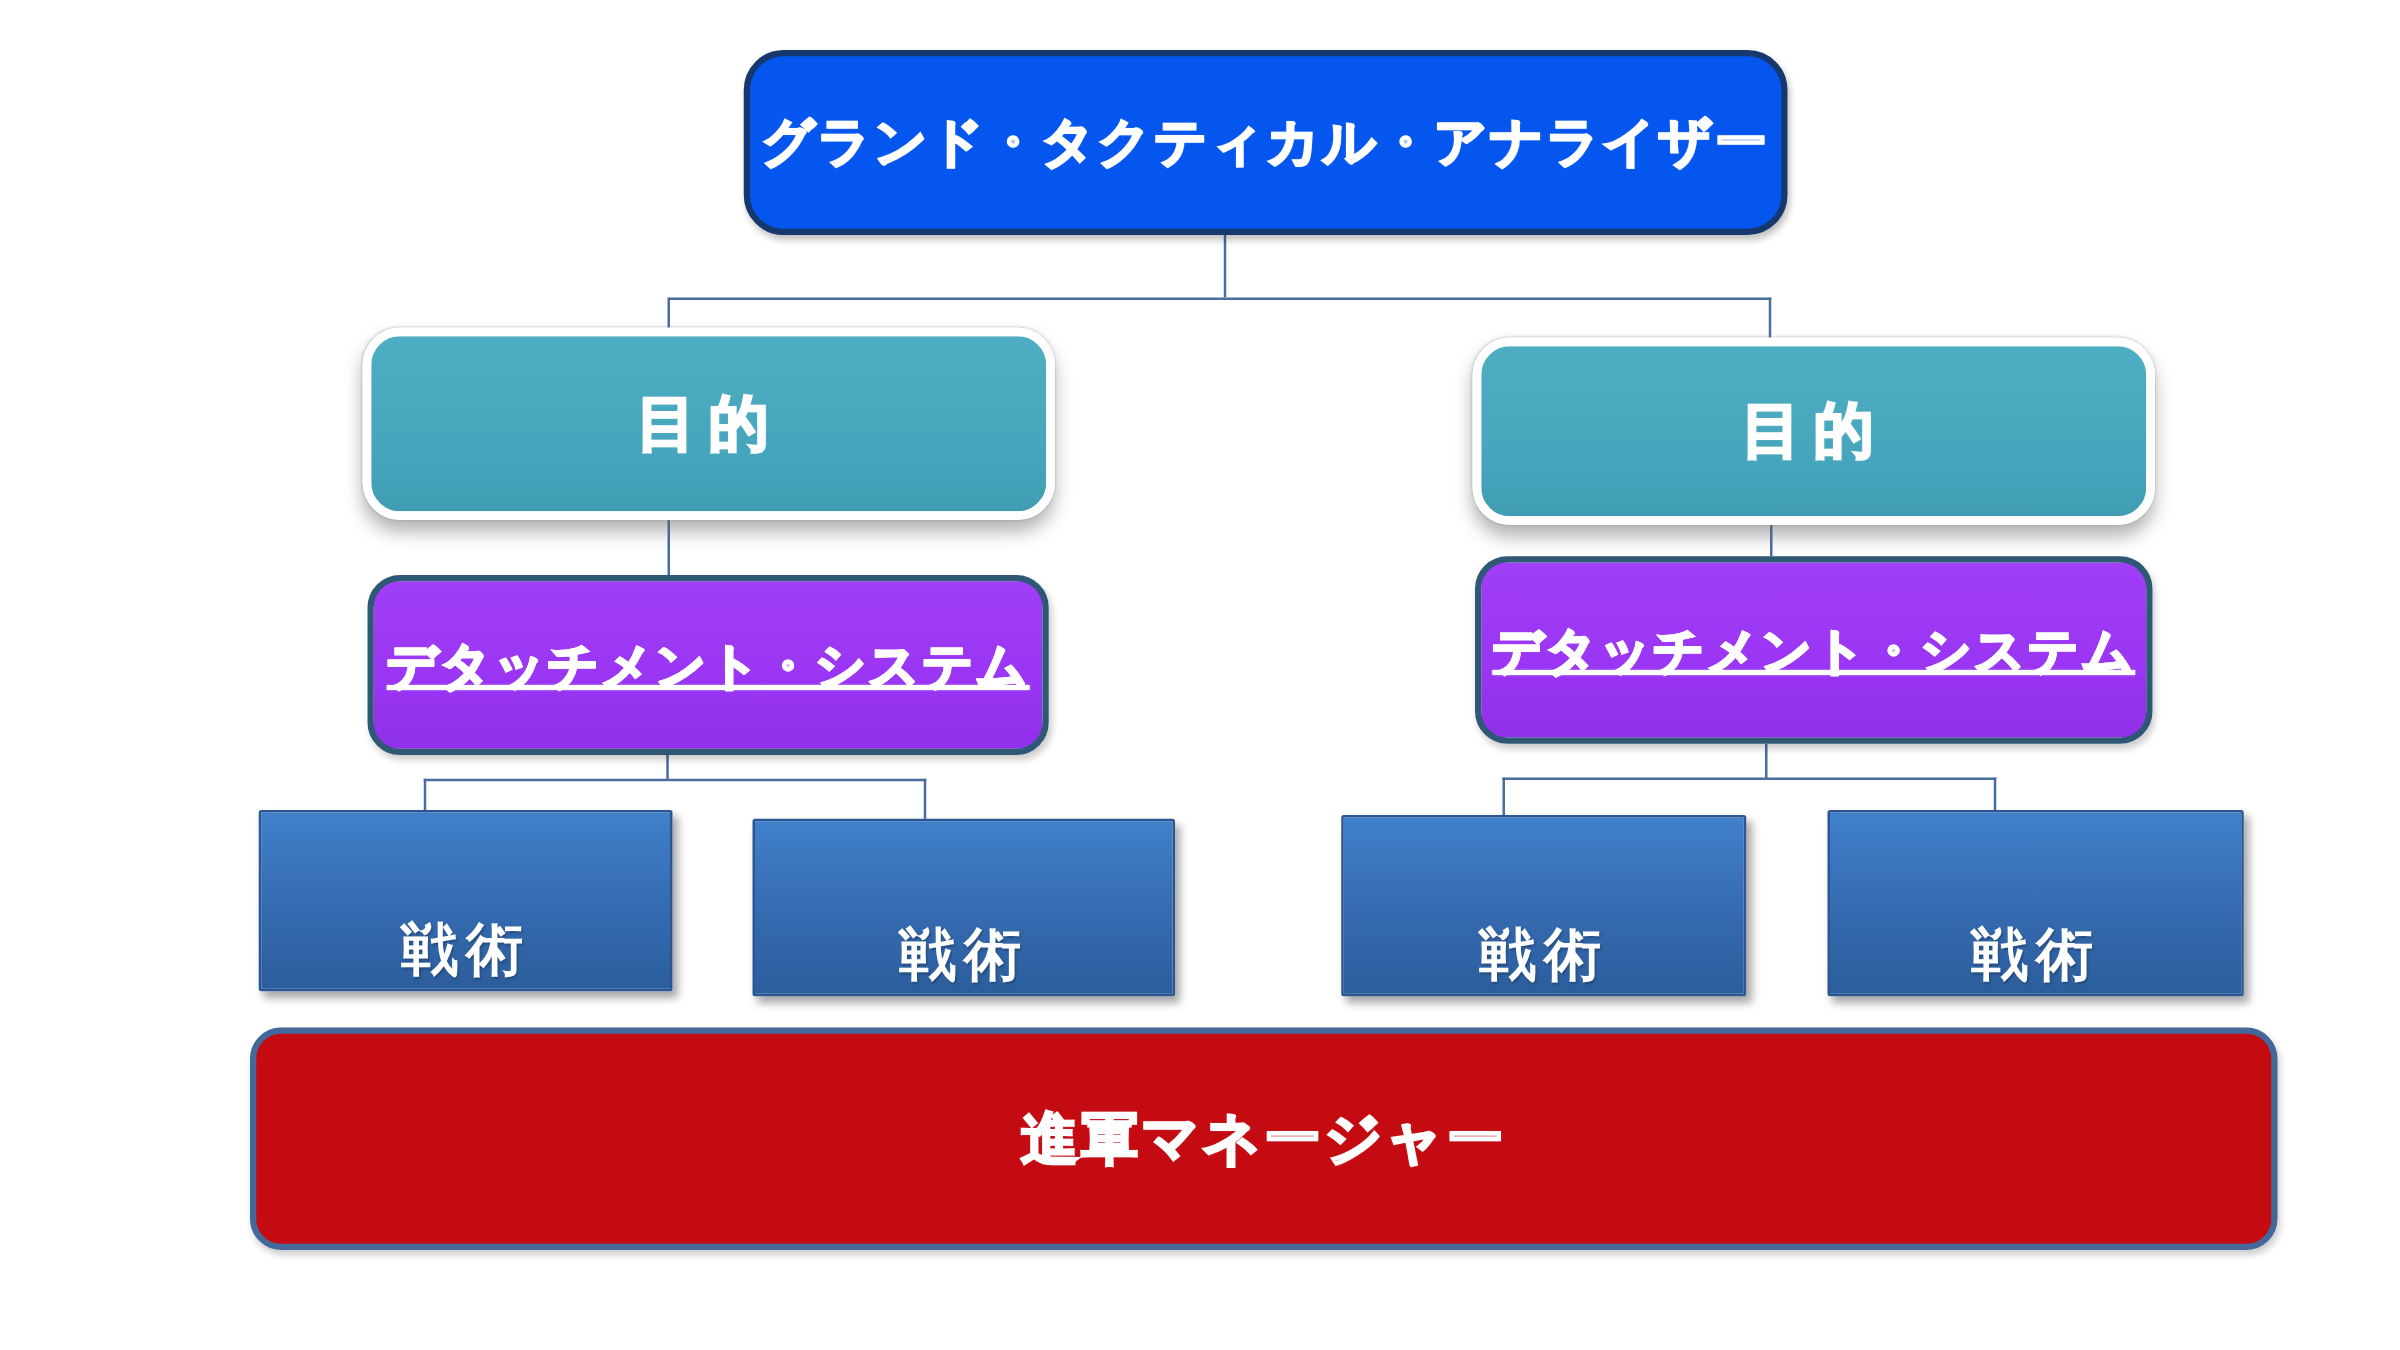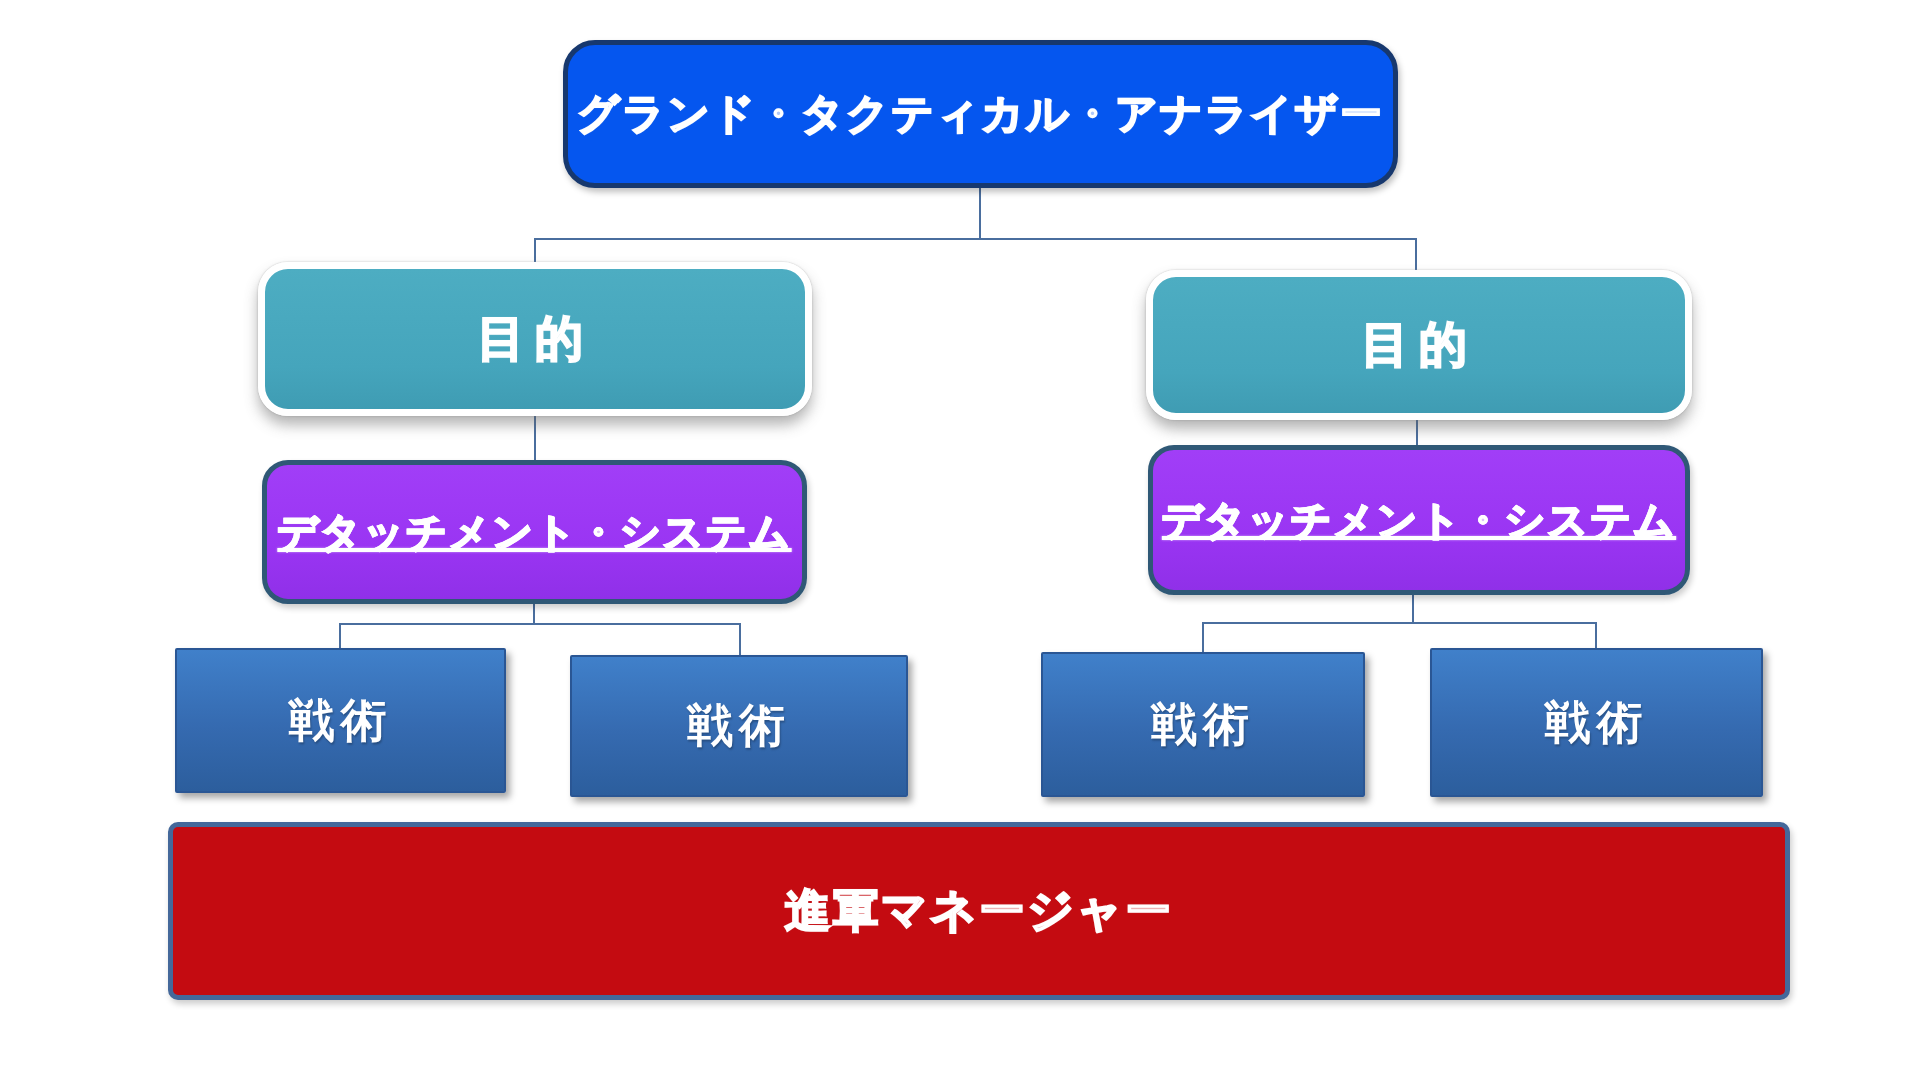--- a/index.html
+++ b/index.html
@@ -2,30 +2,30 @@
 <html><head>
 <meta charset="utf-8">
 <style>
   html,body{margin:0;padding:0;background:#ffffff;}
   .stage{
     position:relative;width:1920px;height:1080px;background:#ffffff;overflow:hidden;
     font-family:"DejaVu Sans",sans-serif;
   }
   .node{
     position:absolute;display:flex;align-items:center;justify-content:center;
-    box-sizing:border-box;text-align:center;font-weight:bold;
+    box-sizing:border-box;text-align:center;font-weight:bold;margin-left:32px;
   }
   
   .sketch{
     color:rgba(255,255,255,0.30);
     -webkit-text-stroke:2px #ffffff;
     text-shadow:0 0 2px rgba(255,255,255,0.55);
     letter-spacing:2px;
   }
-  .solid-text{color:#ffffff;text-shadow:1px 2px 2px rgba(0,0,0,0.25);}
+  .solid-text{color:#ffffff;text-shadow:1px 2px 2px rgba(0,0,0,0.25);align-items:flex-end;}
 
   .root-box{
     left:563px;top:40px;width:835px;height:148px;
     background:#0556ef;border:5px solid #17386e;border-radius:32px;
     font-size:42px;box-shadow:2px 4px 6px rgba(0,0,0,0.25);
   }
   .objective-box{
     background:linear-gradient(180deg,#4dadc2 0%,#45a5bc 70%,#3f9cb3 100%);
     border:7px solid #ffffff;border-radius:30px;
     font-size:48px;letter-spacing:10px;
@@ -48,21 +48,21 @@
     font-size:46px;letter-spacing:6px;
     box-shadow:4px 5px 7px rgba(0,0,0,0.35);
   }
   .tactic-1{left:175px;top:648px;width:331px;height:145px;}
   .tactic-2{left:570px;top:655px;width:338px;height:142px;}
   .tactic-3{left:1041px;top:652px;width:324px;height:145px;}
   .tactic-4{left:1430px;top:648px;width:333px;height:149px;}
 
   .manager-box{
     left:168px;top:822px;width:1622px;height:178px;
-    background:#c40b11;border:5px solid #44689a;border-radius:10px;
+    background:#c40b11;border:5px solid #44689a;border-radius:25px;
     font-size:46px;box-shadow:2px 4px 6px rgba(0,0,0,0.2);
   }
 
   .connector{position:absolute;background:#4a6e9e;}
   .c-v{width:2px;}
   .c-h{height:2px;}
 </style>
 </head>
 <body>
 

